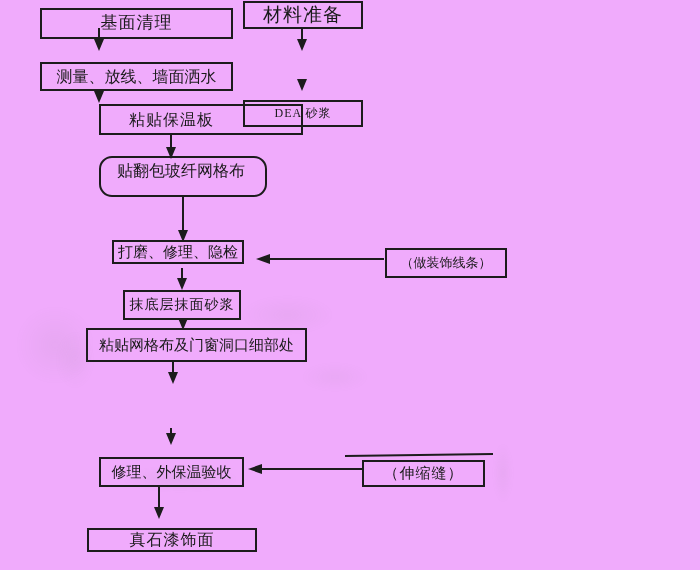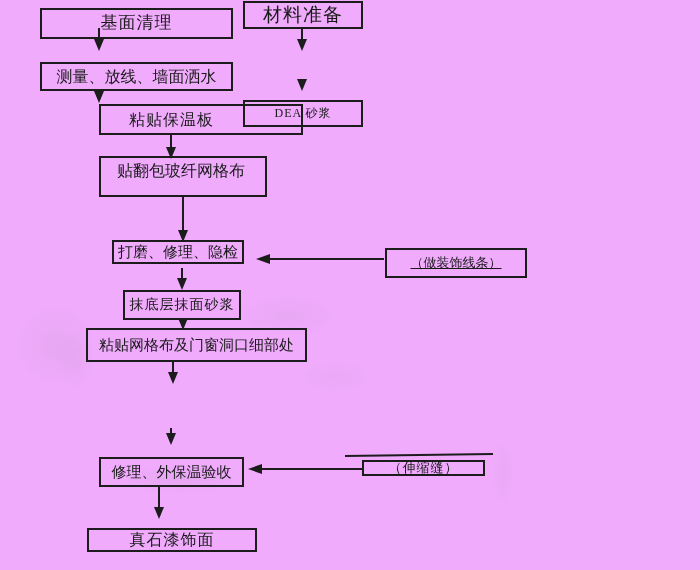--- a/index.html
+++ b/index.html
@@ -6,21 +6,21 @@
   .stage{
     position:relative;width:700px;height:570px;background:#f0abfc;
     font-family:"Liberation Serif","DejaVu Serif",serif;color:#1a1a1a;overflow:hidden;
   }
   .node{
     position:absolute;box-sizing:border-box;border:2px solid #1c1c1c;background:transparent;
     display:flex;align-items:center;justify-content:center;
     white-space:nowrap;letter-spacing:1px;line-height:1.1;
   }
   .node.align-left{justify-content:flex-start;}
-  .node.align-top{align-items:flex-start;}
+  .node.align-top{align-items:flex-start;border-radius:13px;}
   .vline{position:absolute;width:2px;background:#1c1c1c;}
   .hline{position:absolute;height:2px;background:#1c1c1c;}
   .arrow-down{position:absolute;width:0;height:0;
     border-left:5px solid transparent;border-right:5px solid transparent;
     border-top:12px solid #1c1c1c;}
   .arrow-left{position:absolute;width:0;height:0;
     border-top:5px solid transparent;border-bottom:5px solid transparent;
     border-right:14px solid #1c1c1c;}
   .smudge{position:absolute;border-radius:50%;filter:blur(2px);
     background:radial-gradient(closest-side,rgba(125,125,125,0.55),rgba(125,125,125,0));}
@@ -37,30 +37,30 @@
   <div class="node" style="left:40px;top:62px;width:193px;height:29px;font-size:16px;letter-spacing:0;">测量、放线、墙面洒水</div>
 
   <div class="node" style="left:243px;top:52px;width:120px;height:27px;font-size:12px;margin-top:48px;">DEA 砂浆</div>
 
   <div class="node align-left" style="left:99px;top:104px;width:204px;height:31px;font-size:16px;padding-left:28px;">粘贴保温板</div>
 
   <div class="node align-left align-top" style="left:99px;top:156px;width:168px;height:41px;font-size:16px;padding-left:16px;padding-top:4px;letter-spacing:0;">贴翻包玻纤网格布</div>
 
   <div class="node" style="left:112px;top:240px;width:132px;height:24px;font-size:15px;letter-spacing:0;">打磨、修理、隐检</div>
 
-  <div class="node" style="left:385px;top:248px;width:142px;height:30px;font-size:13px;letter-spacing:0;text-decoration:underline;">（做装饰线条）</div>
+  <div class="node" style="left:385px;top:248px;width:122px;height:30px;font-size:13px;letter-spacing:0;">（做装饰线条）</div>
 
   <div class="node" style="left:123px;top:290px;width:118px;height:30px;font-size:14px;">抹底层抹面砂浆</div>
 
   <div class="node" style="left:86px;top:328px;width:221px;height:34px;font-size:15px;letter-spacing:0;text-align:center;">粘贴网格布及门窗洞口细部处</div>
 
 
   <div class="node" style="left:99px;top:457px;width:145px;height:30px;font-size:15px;letter-spacing:0;">修理、外保温验收</div>
 
-  <div class="node" style="left:362px;top:460px;width:123px;height:16px;font-size:13px;">（伸缩缝）</div>
+  <div class="node" style="left:362px;top:460px;width:123px;height:27px;font-size:15px;">（伸缩缝）</div>
 
   <div class="node" style="left:87px;top:528px;width:170px;height:24px;font-size:16px;">真石漆饰面</div>
 
   <div class="vline" style="left:98px;top:28px;height:11px;"></div>
   <div class="arrow-down" style="left:94px;top:39px;"></div>
 
   <div class="vline" style="left:301px;top:29px;height:11px;"></div>
   <div class="arrow-down" style="left:297px;top:39px;"></div>
 
   <div class="vline" style="left:98px;top:91px;height:2px;"></div>

